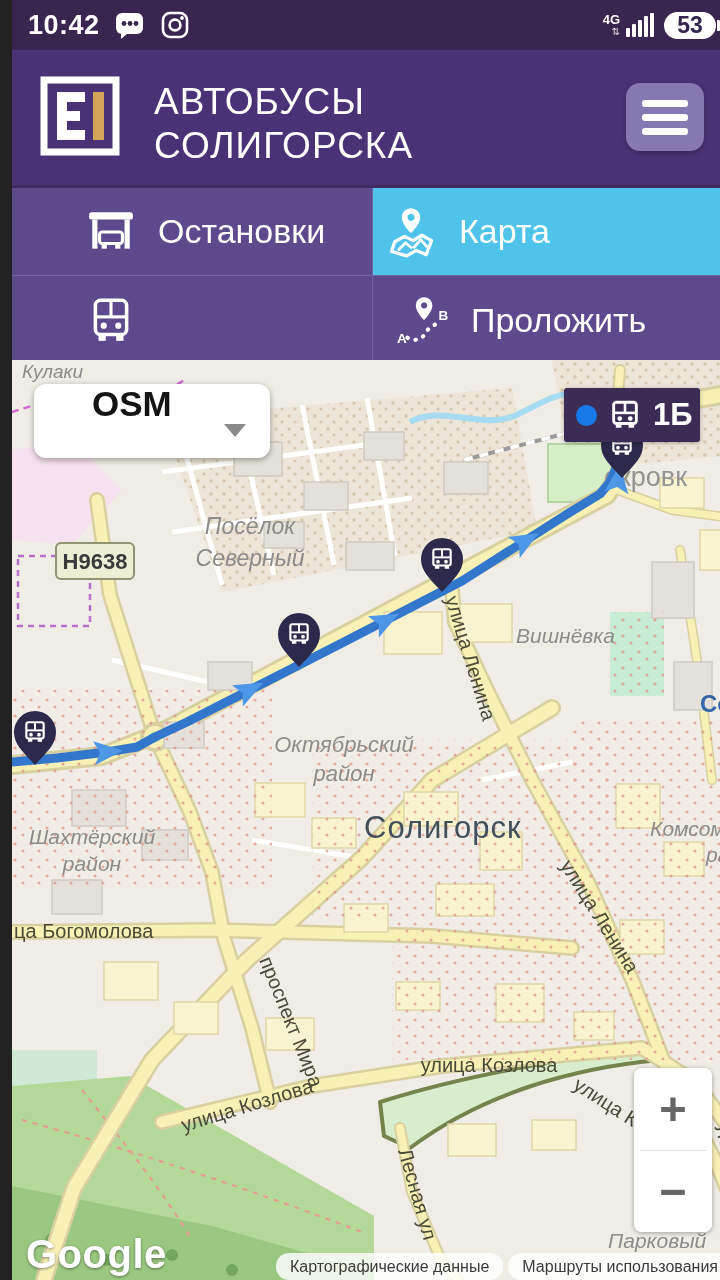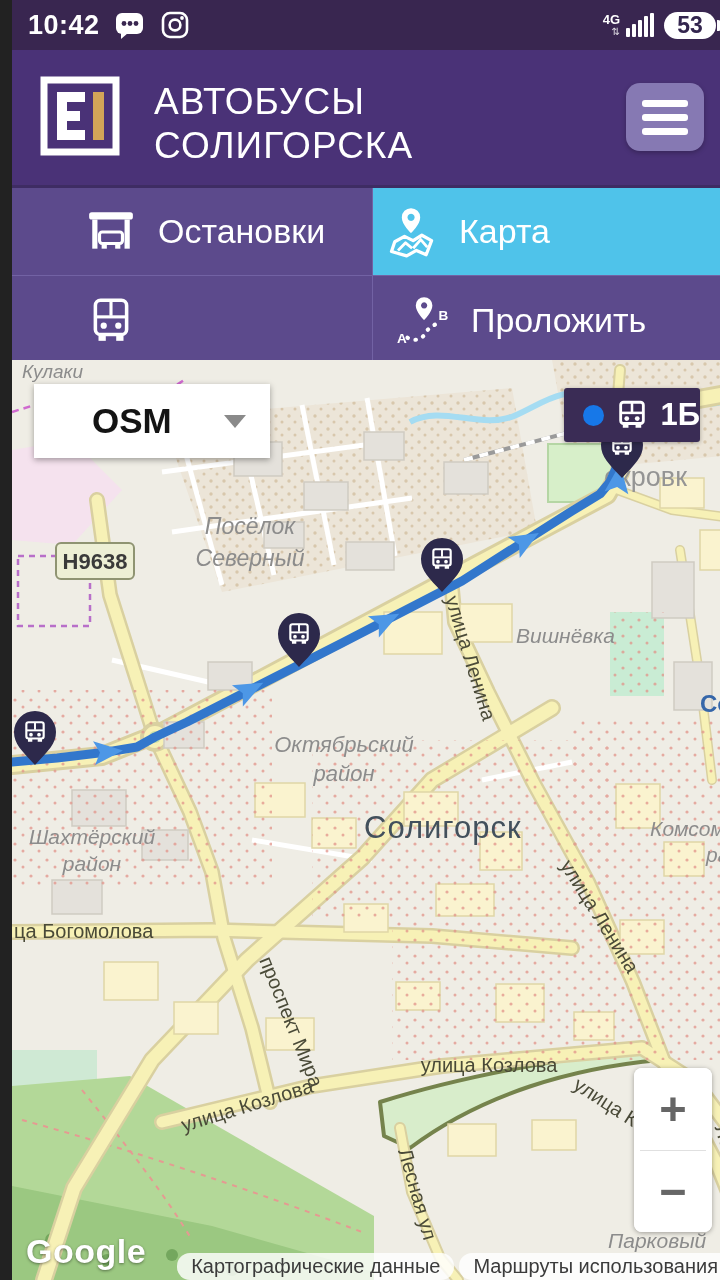--- a/index.html
+++ b/index.html
@@ -35,39 +35,39 @@
   .tab.active{background:#4FC3EA;}
   .tab.pl74{padding-left:74px;}
   .tab.pl30{padding-left:12px;}
   .tab.pl22{padding-left:22px;}
   
   .map{position:absolute;top:360px;left:0;width:720px;height:920px;background:#EFEDE5;overflow:hidden;}
   .map svg.base{position:absolute;top:0;left:0;}
   svg text{font-family:"Liberation Sans",sans-serif;}
   .pl{fill:#8C8C8C;font-style:italic;}
   .st{fill:#4A4A38;}
-  .layer-dd{position:absolute;left:22px;top:24px;width:236px;height:74px;background:#fff;border-radius:0;
-            box-shadow:0 2px 6px rgba(0,0,0,.35);display:flex;align-items:center;cursor:pointer;}
+  .layer-dd{position:absolute;left:22px;top:24px;width:236px;height:74px;background:#fff;border-radius:12px;
+            box-shadow:0 2px 6px rgba(0,0,0,.35);display:flex;cursor:pointer;flex-direction:column;}
   .layer-dd .val{margin-left:58px;font-size:35px;font-weight:700;color:#141414;}
   .layer-dd .caret{margin-left:auto;margin-right:24px;width:0;height:0;border-left:11px solid transparent;
                    border-right:11px solid transparent;border-top:13px solid #8a8a8a;}
   .route-badge{position:absolute;left:552px;top:28px;width:136px;height:54px;background:#3A2C55;border-radius:3px;
-               display:flex;align-items:center;padding-left:12px;gap:9px;cursor:pointer;box-shadow:0 1px 4px rgba(0,0,0,.3);justify-content:flex-end;}
+               display:flex;align-items:center;padding-left:12px;gap:9px;cursor:pointer;box-shadow:0 1px 4px rgba(0,0,0,.3);}
   .route-badge .dot{width:21px;height:21px;border-radius:50%;background:#1778E8;}
   .route-badge .num{color:#fff;font-size:31px;font-weight:700;}
   .zoomctl{position:absolute;left:622px;top:708px;width:78px;height:164px;background:#fff;border-radius:8px;
            box-shadow:0 1px 5px rgba(0,0,0,.35);display:flex;flex-direction:column;overflow:hidden;}
   .zoomctl button{flex:1;border:none;background:#fff;color:#666;font-size:47px;font-weight:700;cursor:pointer;line-height:1;
                   font-family:"Liberation Sans",sans-serif;}
   .zoomctl .sep{height:1px;background:#e0e0e0;margin:0 6px;}
-  .glogo{position:absolute;left:14px;top:872px;color:#fff;font-size:34px;font-weight:600;letter-spacing:.5px;
+  .glogo{position:absolute;left:14px;top:872px;color:#fff;font-size:40px;font-weight:600;letter-spacing:.5px;
          text-shadow:0 1px 3px rgba(0,0,0,.45);}
   .attrib{position:absolute;right:0;bottom:0;display:flex;gap:5px;}
   .attrib span{display:block;height:27px;line-height:27px;background:rgba(255,255,255,.82);
-               padding:0 14px;font-size:20px;color:#3b3b3b;white-space:nowrap;cursor:pointer;border-radius:13px;}
+               padding:0 14px;font-size:16px;color:#3b3b3b;white-space:nowrap;cursor:pointer;border-radius:13px;}
 </style>
 </head>
 <body>
 
 <div class="screen">
 
   <div class="statusbar">
     <span class="sb-time">10:42</span>
     <span class="sb-ic">
       <svg width="32" height="30" viewBox="0 0 32 30">

